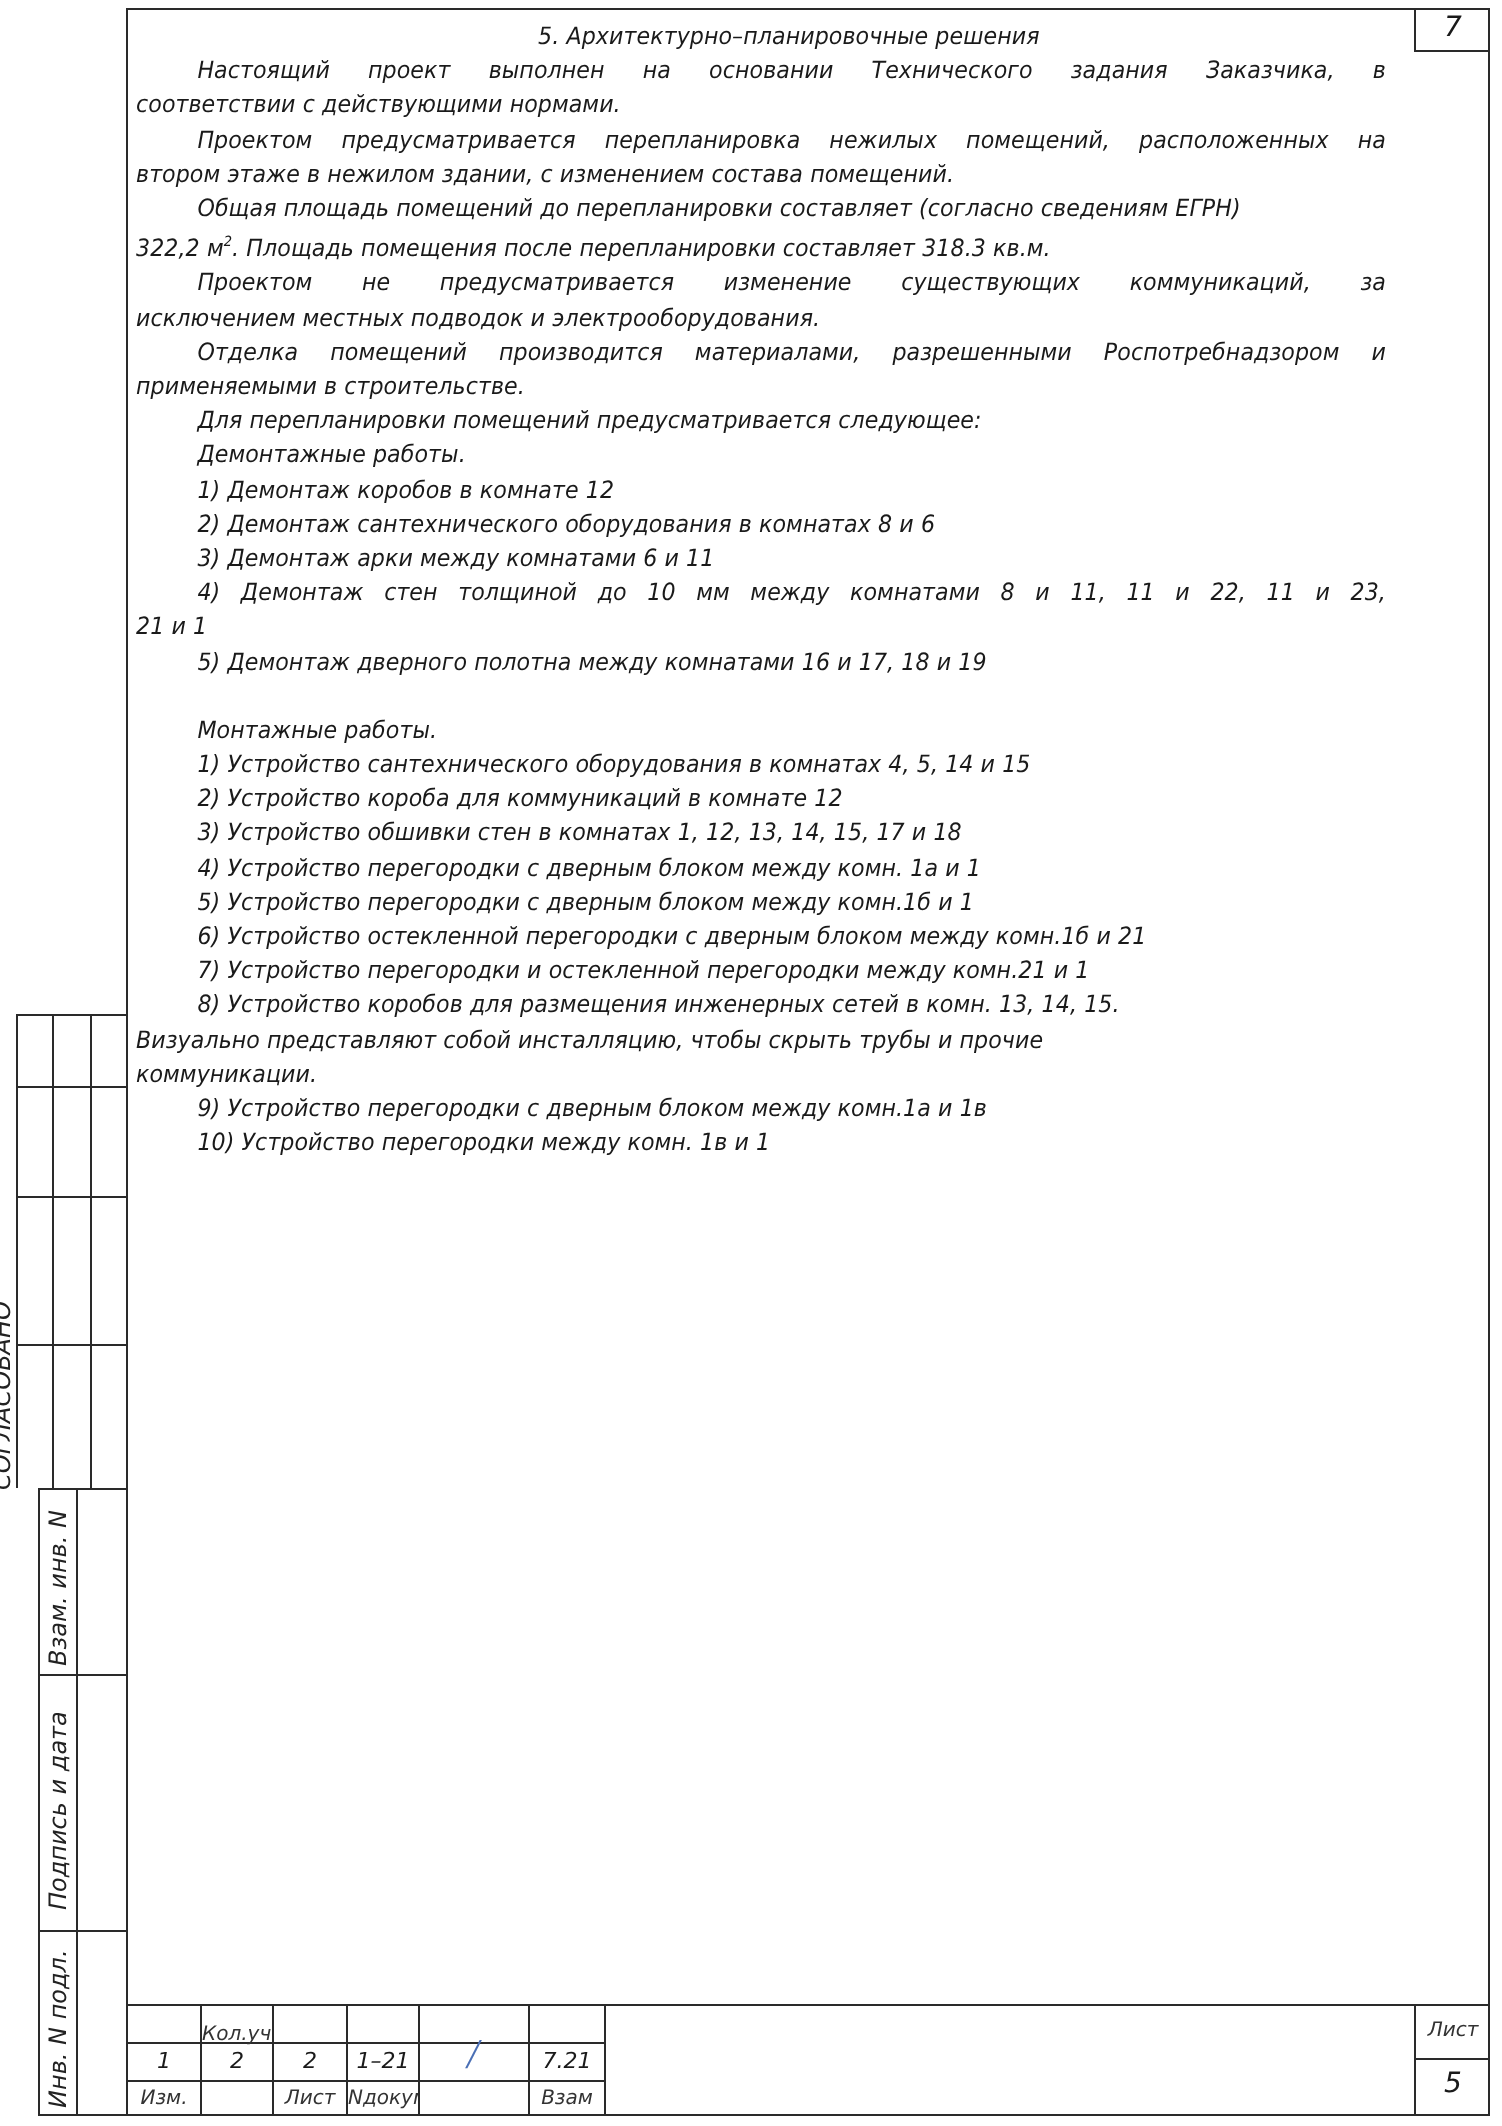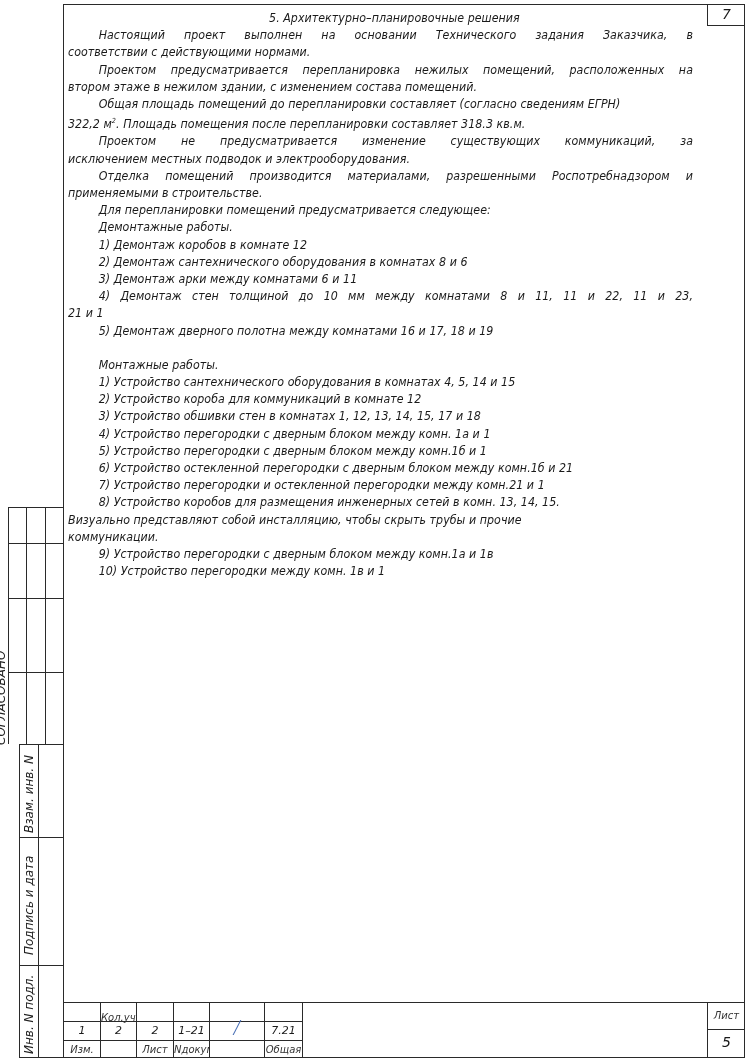--- a/index.html
+++ b/index.html
@@ -107,17 +107,17 @@
   <div class="cell val" style="left:137px; top:1024px; width:36px;">2</div>
   <div class="cell val" style="left:174px; top:1024px; width:35px;">1–21</div>
   <div class="cell val" style="left:210px; top:1020px; width:54px; color:#4a6fb5; font-size:13px;">╱</div>
   <div class="cell val" style="left:265px; top:1024px; width:37px;">7.21</div>
 
   <div class="cell lbl" style="left:64px; top:1044px; width:36px;">Изм.</div>
   <div class="cell lbl" style="left:101px; top:1012px; width:35px;">Кол.уч.</div>
   <div class="cell lbl" style="left:137px; top:1044px; width:36px;">Лист</div>
   <div class="cell lbl" style="left:174px; top:1044px; width:35px;">Nдокум.</div>
   <div class="cell lbl" style="left:210px; top:1044px; width:54px;margin-top:20px;">Подпись</div>
-  <div class="cell lbl" style="left:265px; top:1044px; width:37px;">Общая</div>
+  <div class="cell lbl" style="left:265px; top:1044px; width:37px;">Взам</div>
 
   <div class="cell lbl" style="left:708px; top:1010px; width:37px; font-size:10px;">Лист</div>
   <div class="cell" style="left:708px; top:1034px; width:37px; font-size:14px;">5</div>
 </div>
 
 </body></html>

